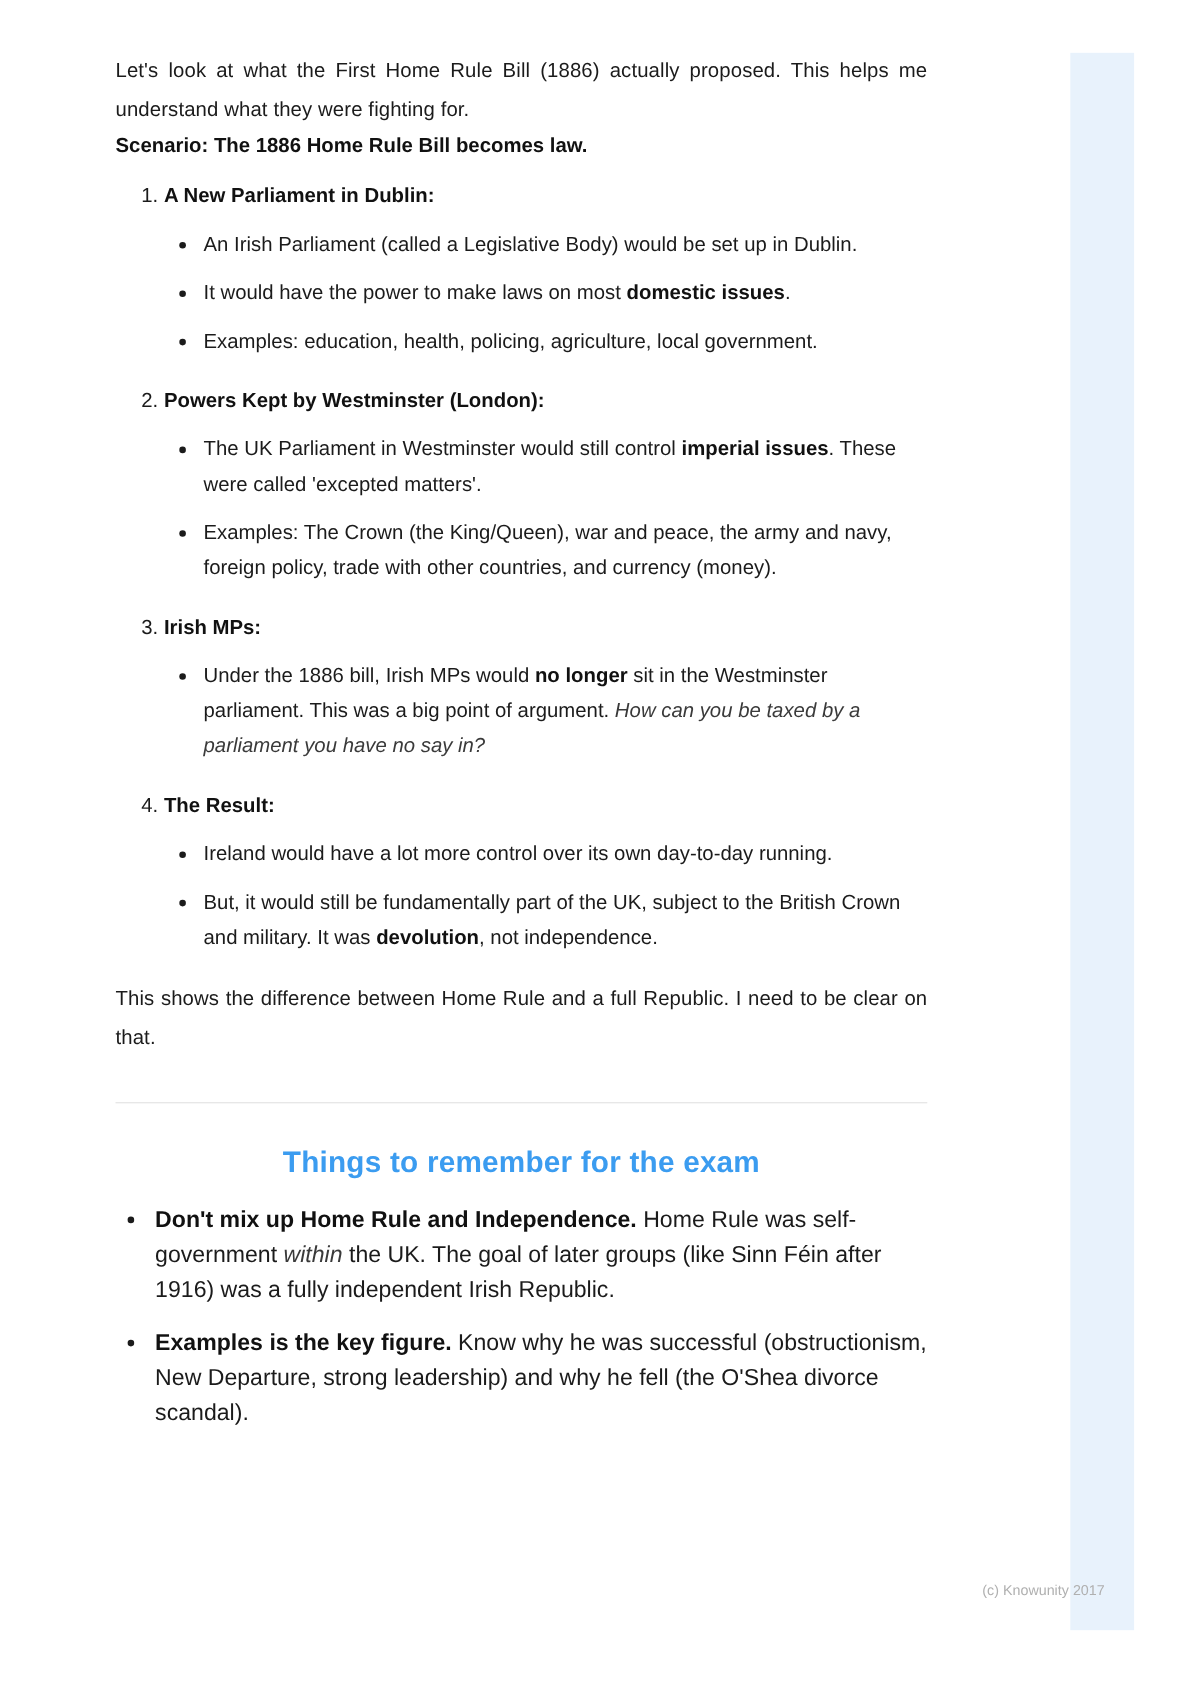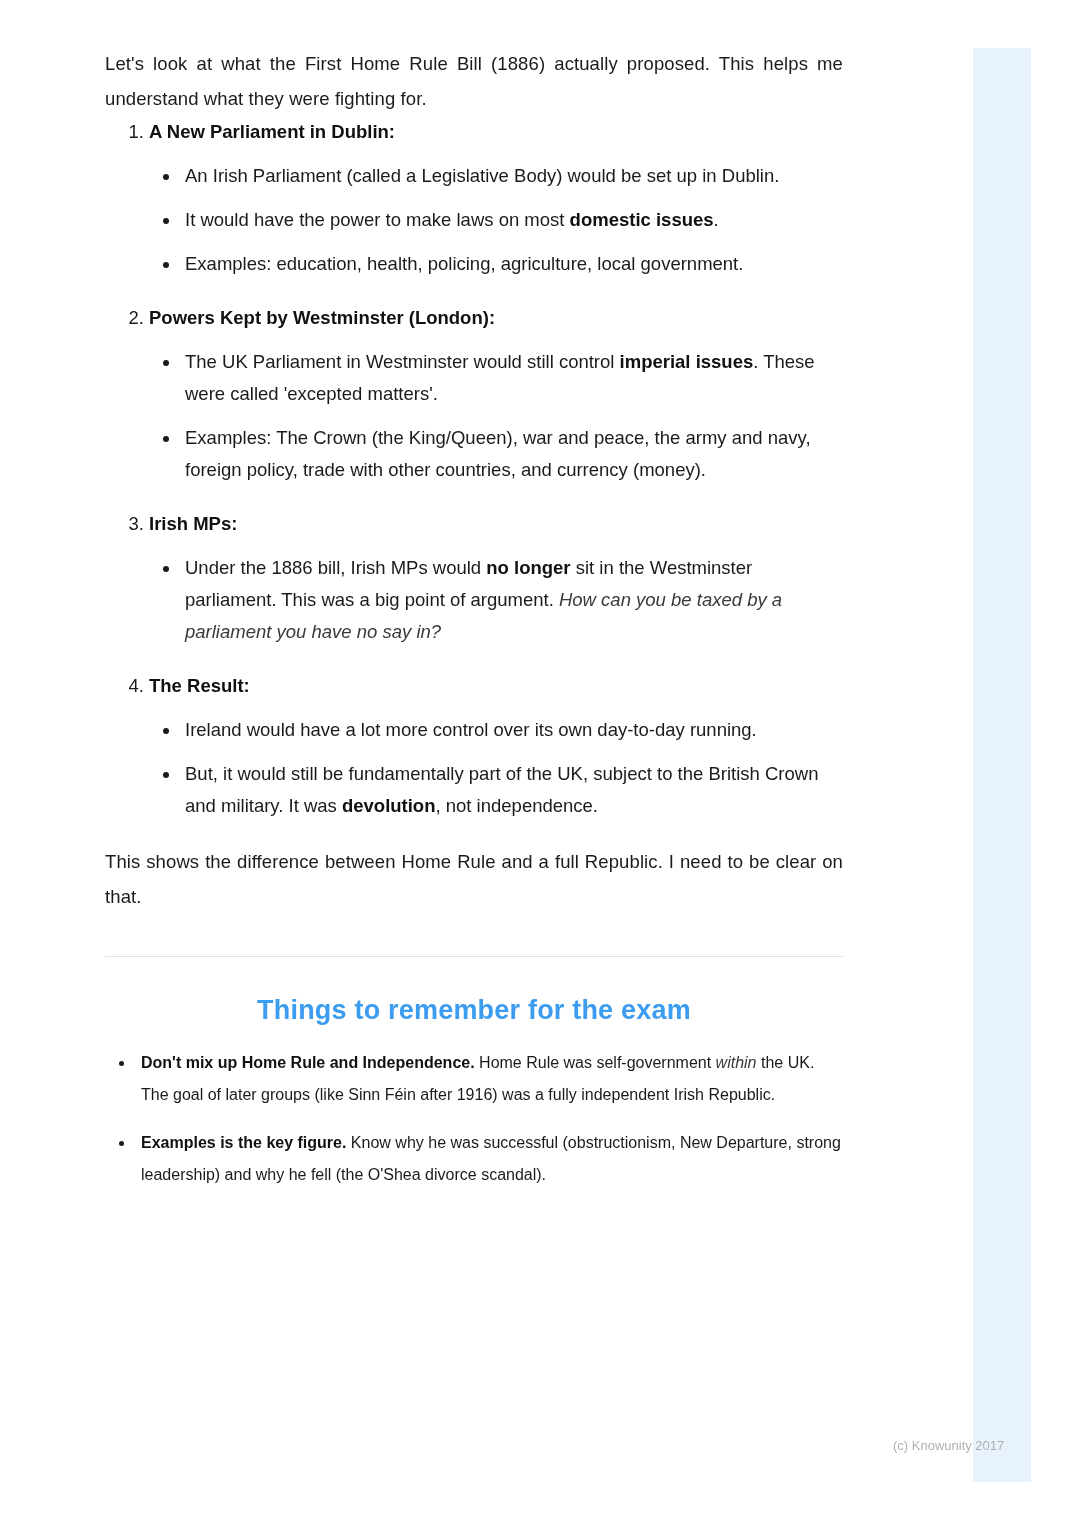--- a/index.html
+++ b/index.html
@@ -96,21 +96,21 @@
     margin: 0 0 20px 0;
     letter-spacing: 0.2px;
     text-align: center;
   }
   ul.exam {
     margin: 0;
     padding-left: 30px;
     list-style-type: disc;
   }
   ul.exam > li {
-    font-size: 16px;
+    font-size: 21px;
     line-height: 32px;
     color: #1b1b1b;
     margin-bottom: 16px;
     padding-left: 6px;
   }
   .watermark {
     position: absolute;
     left: 893px;
     top: 1438px;
     font-size: 13px;
@@ -123,20 +123,21 @@
 <body>
 
 <div class="page">
 
   <div class="side-band"></div>
 
   <div class="content">
 
     <p class="para para-intro">Let's look at what the First Home Rule Bill (1886) actually proposed. This helps me understand what they were fighting for.</p>
 
+    <p class="scenario">Scenario: The 1886 Home Rule Bill becomes law.</p>
 
     <ol class="numlist">
 
       <li>
         <span class="li-head">A New Parliament in Dublin:</span>
         <ul class="bullets">
           <li>
             <span>An Irish Parliament (called a Legislative Body) would be set up in Dublin.</span><b></b><span></span>
           </li>
           <li>

